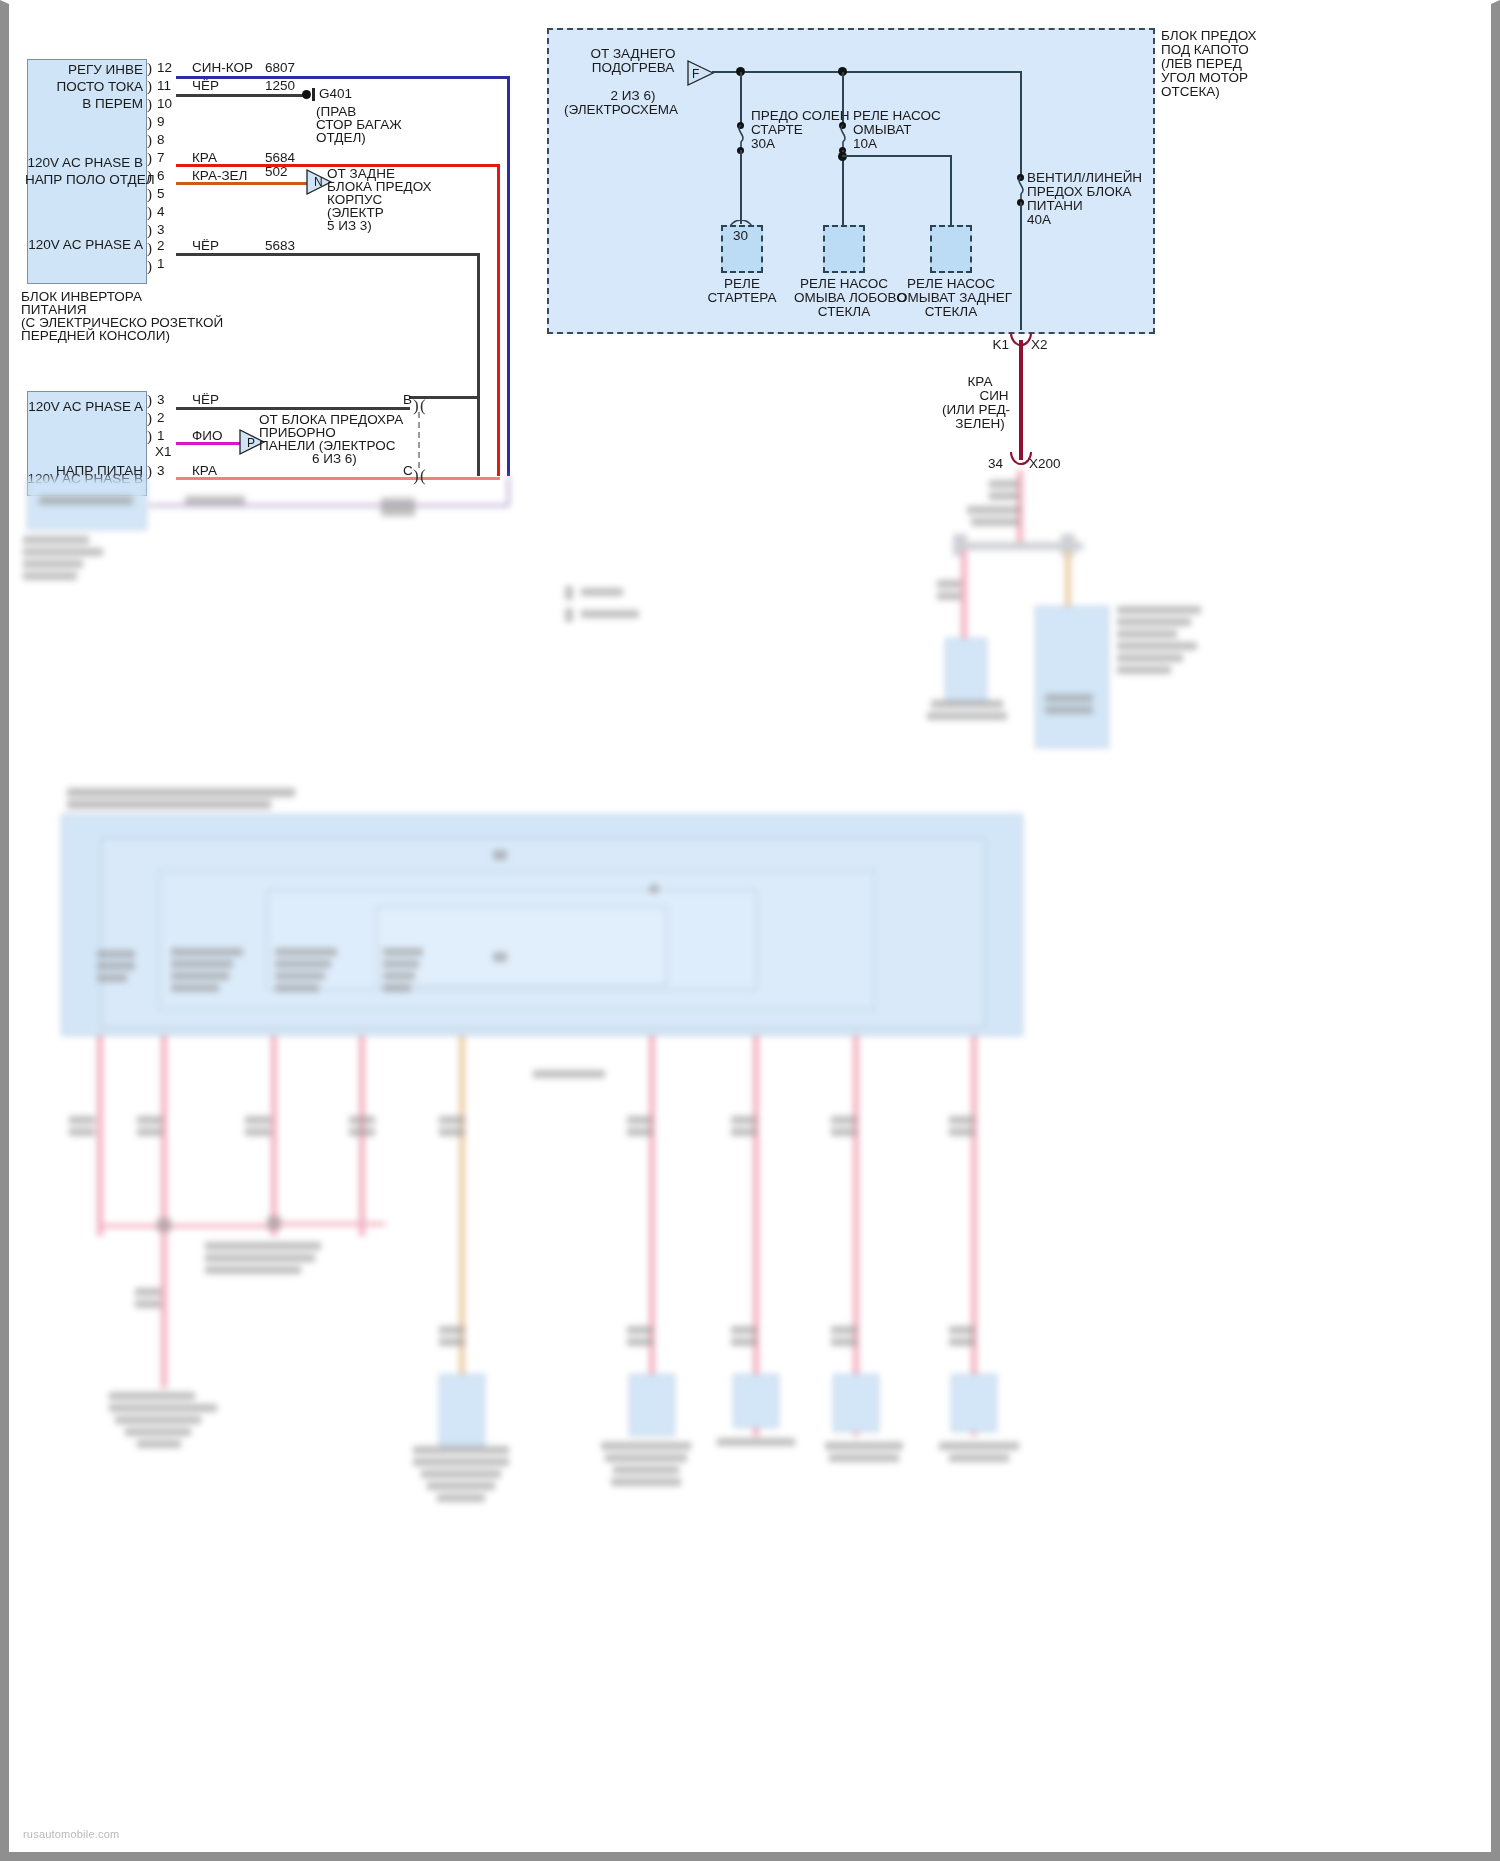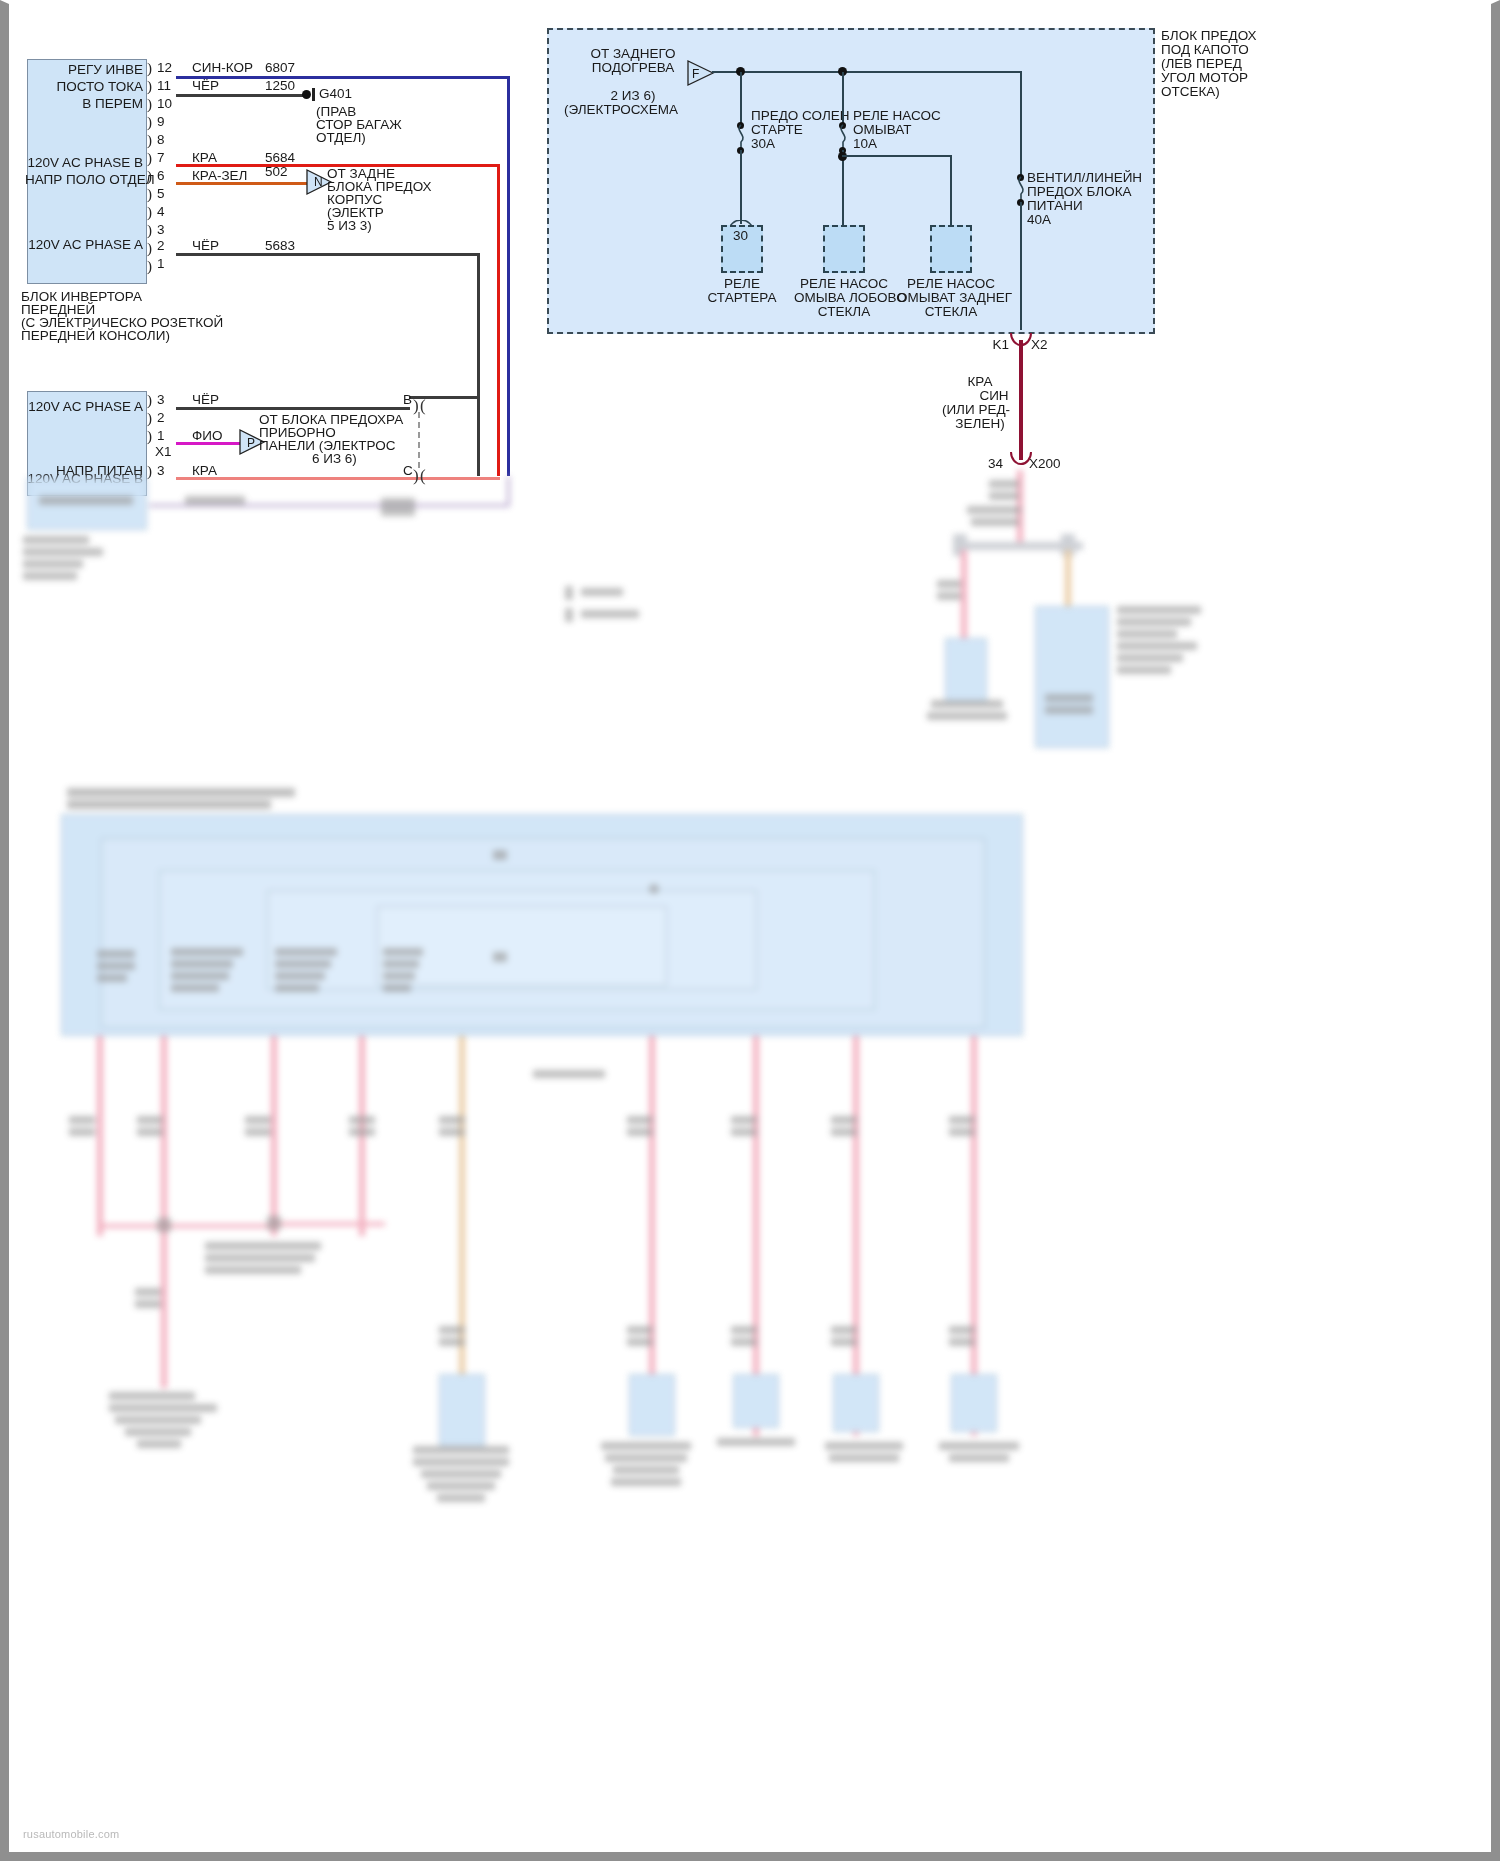--- a/index.html
+++ b/index.html
@@ -149,21 +149,21 @@
   <div class="txt" style="left:318px;top:201px;">(ЭЛЕКТР</div>
   <div class="txt" style="left:318px;top:214px;">5 ИЗ 3)</div>
 
   <div class="txt" style="left:183px;top:234px;">ЧЁР</div>
   <div class="txt" style="left:256px;top:234px;">5683</div>
   <div class="w h blk" style="left:167px;top:249px;width:304px;"></div>
   <div class="w v blk" style="left:468px;top:249px;height:223px;"></div>
   <div class="w h blk" style="left:400px;top:392px;width:71px;"></div>
 
   <div class="txt" style="left:12px;top:285px;">БЛОК ИНВЕРТОРА</div>
-  <div class="txt" style="left:12px;top:298px;">ПЕРЕДНЕЙ</div>
+  <div class="txt" style="left:12px;top:298px;">ПИТАНИЯ</div>
   <div class="txt" style="left:12px;top:311px;">(С ЭЛЕКТРИЧЕСКО РОЗЕТКОЙ</div>
   <div class="txt" style="left:12px;top:324px;">ПЕРЕДНЕЙ КОНСОЛИ)</div>
 
   <div class="conn" style="left:18px;top:387px;width:120px;height:105px;"></div>
   <div class="txt r" style="left:16px;top:395px;width:118px;">120V AC PHASE A</div>
   <div class="txt r" style="left:16px;top:431px;width:118px;margin-top:28px;">НАПР ПИТАН</div>
   <div class="txt r" style="left:16px;top:467px;width:118px;">120V AC PHASE B</div>
 
   <div class="pins" style="left:138px;top:387px;width:40px;height:100px;">
     <span class="pin" style="left:0px;top:1px;">)</span>

